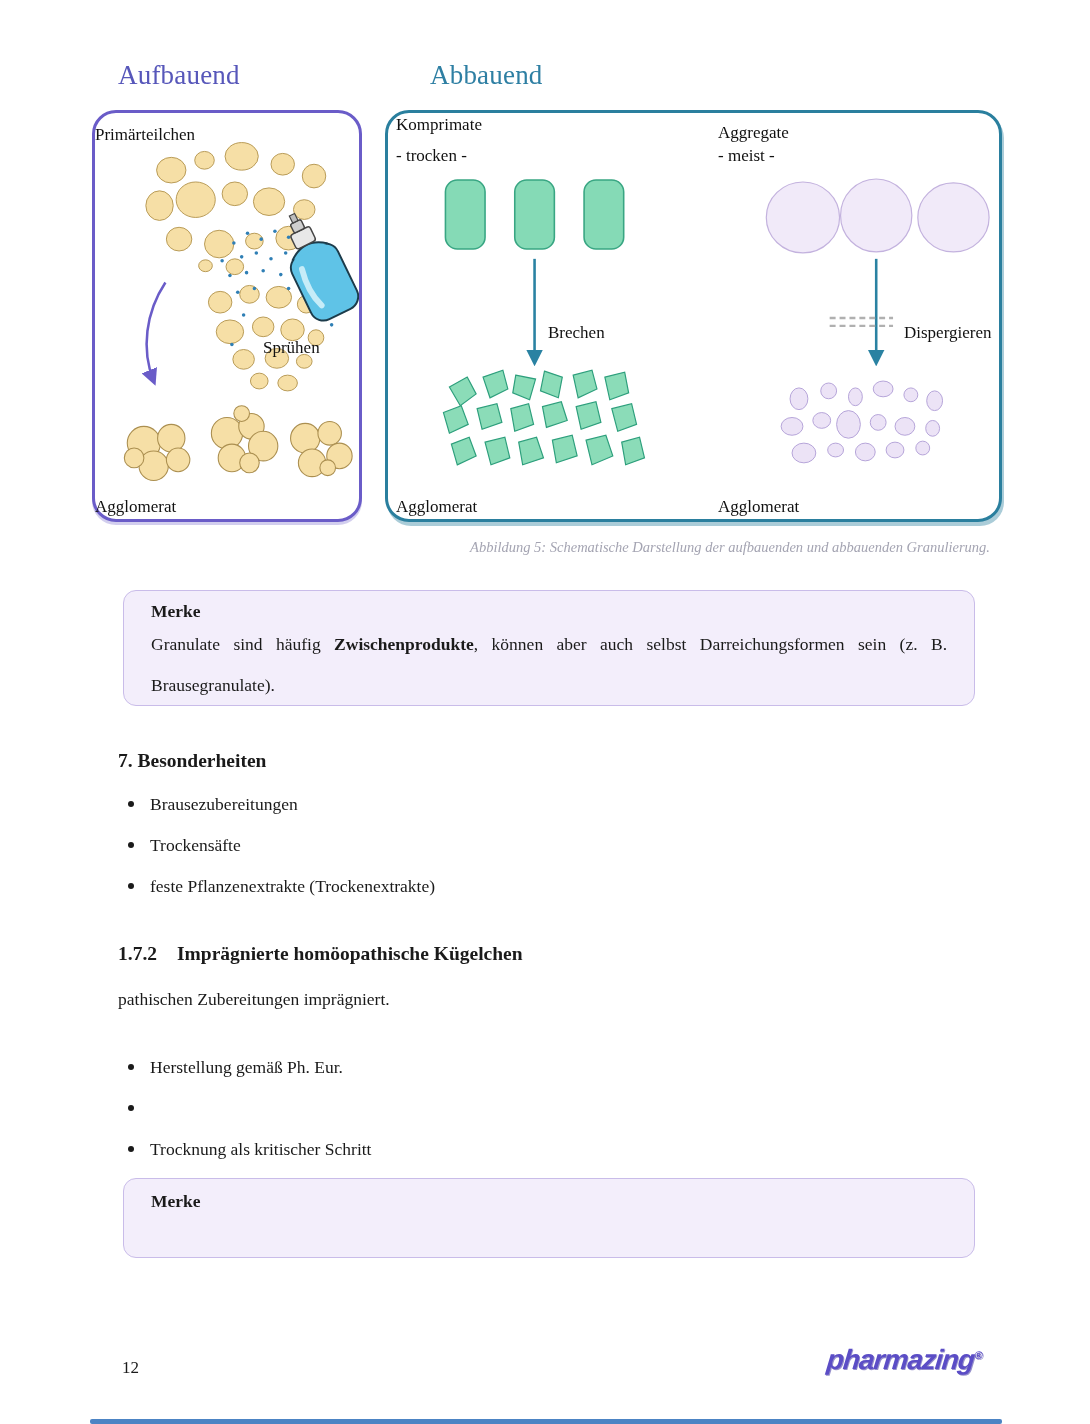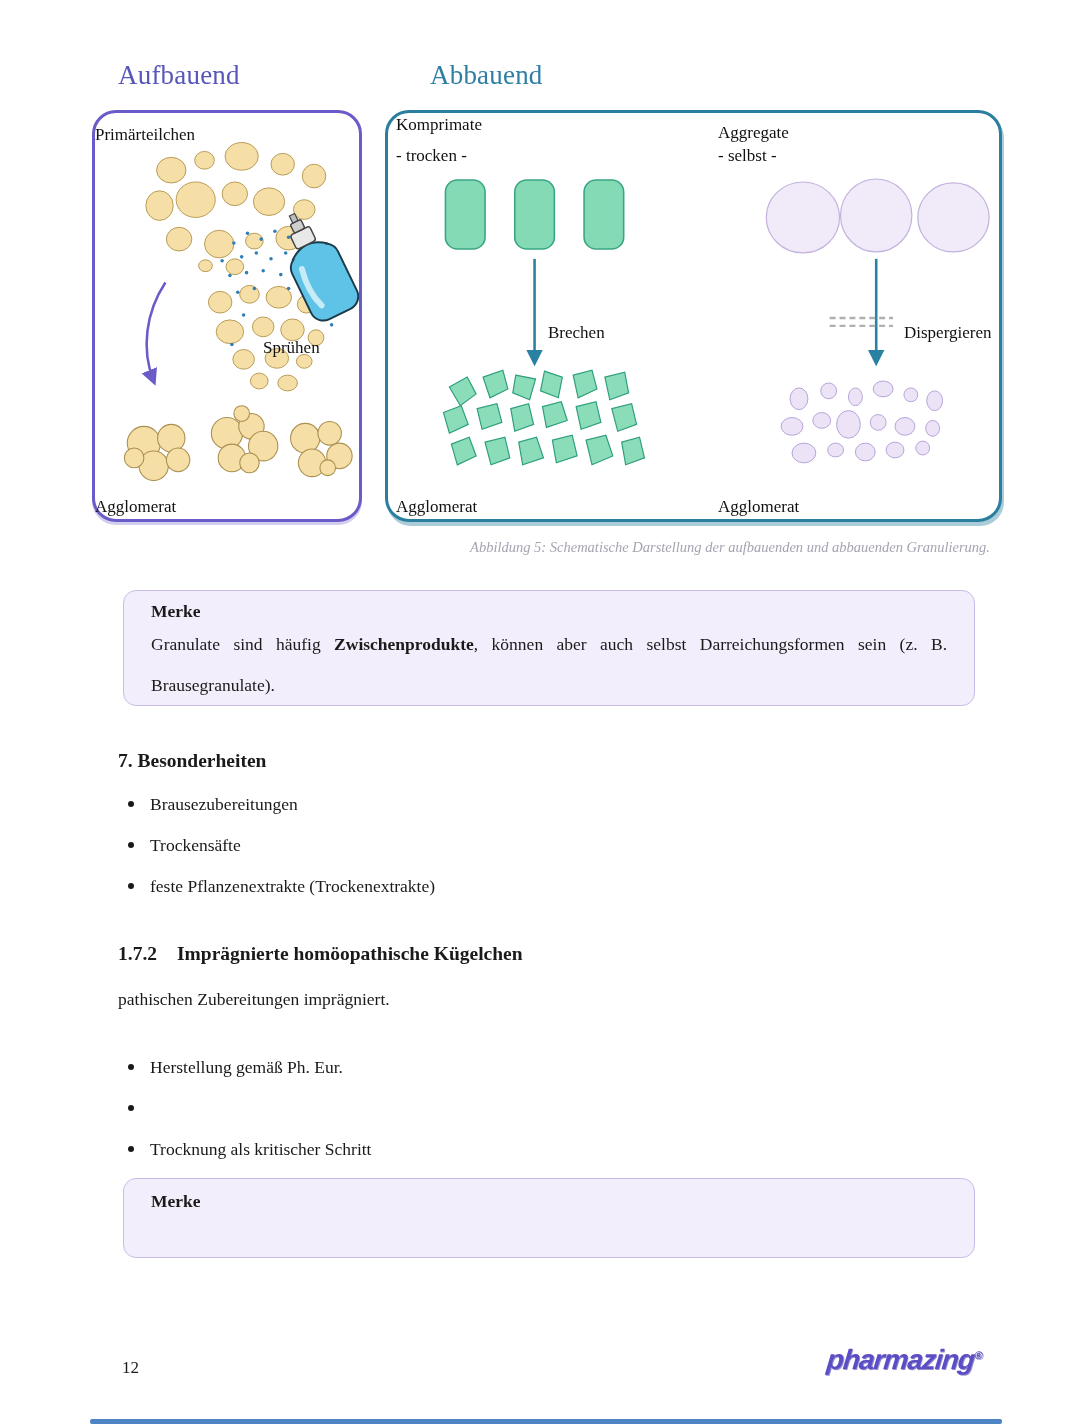--- a/index.html
+++ b/index.html
@@ -238,21 +238,21 @@
         <ellipse cx="452" cy="342" rx="8" ry="7"></ellipse>
       <ellipse cx="482" cy="344" rx="10" ry="9"></ellipse>
         <ellipse cx="512" cy="342" rx="9" ry="8"></ellipse>
       <ellipse cx="540" cy="340" rx="7" ry="7"></ellipse>
     </g>
   </svg>
 
   <div class="dlabel" style="left:8px;width:290px;top:2px;">Komprimate</div>
   <div class="dlabel" style="left:8px;width:290px;top:33px;">- trocken -</div>
   <div class="dlabel" style="left:330px;width:290px;top:10px;">Aggregate</div>
-  <div class="dlabel" style="left:330px;width:290px;top:33px;">- selbst -</div>
+  <div class="dlabel" style="left:330px;width:290px;top:33px;">- meist -</div>
   <div class="dlabel" style="left:160px;top:210px;text-align:center;">Brechen</div>
   <div class="dlabel" style="left:516px;top:210px;text-align:left;">Dispergieren</div>
   <div class="dlabel" style="left:8px;width:290px;top:384px;">Agglomerat</div>
   <div class="dlabel" style="left:330px;width:290px;top:384px;">Agglomerat</div>
 </div>
 
 <div class="abs caption">Abbildung 5: Schematische Darstellung der aufbauenden und abbauenden Granulierung.</div>
 
 <div class="merke merke-1">
   <div class="merke-title">Merke</div>

